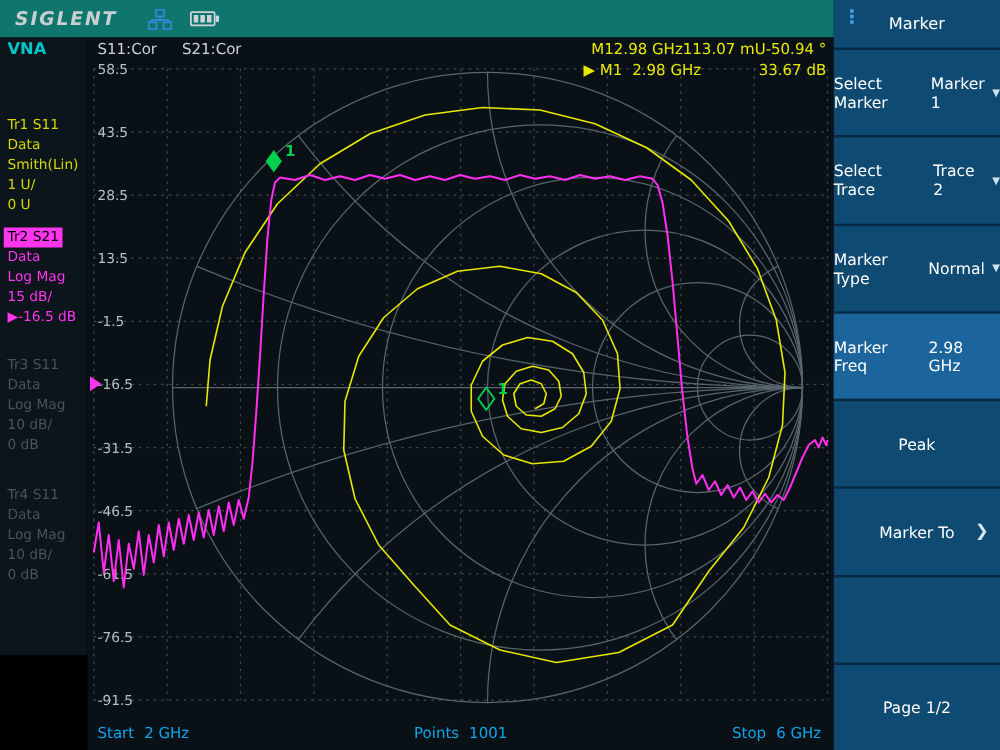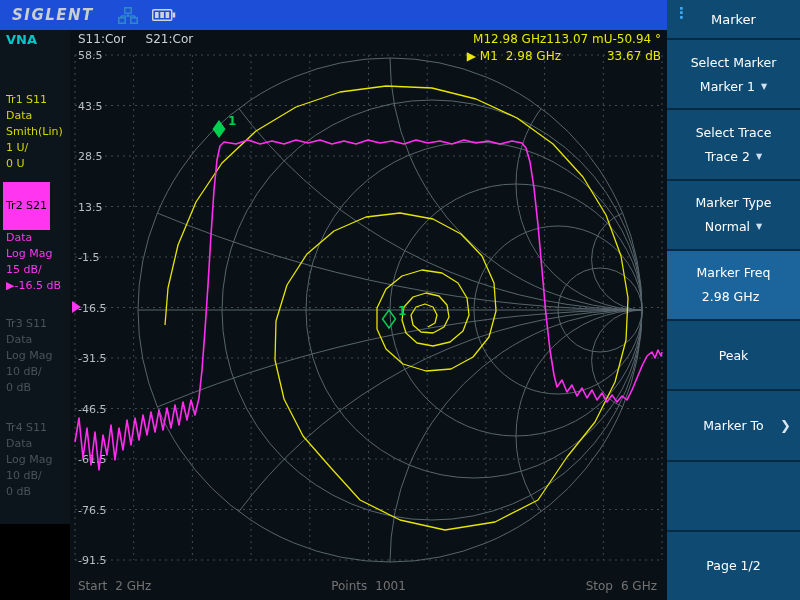--- a/index.html
+++ b/index.html
@@ -1,55 +1,55 @@
 <!DOCTYPE html>
 <html><head>
 <meta charset="utf-8">
 <style>
   html,body{margin:0;padding:0;background:#000;}
   #app{position:relative;width:800px;height:600px;background:#000;overflow:hidden;
        font-family:"DejaVu Sans",sans-serif;-webkit-user-select:none;user-select:none;}
 
   
-  .topbar{position:absolute;left:0;top:0;width:667px;height:30px;background:#1d4ed8;
+  .topbar{position:absolute;left:0;top:0;width:667px;height:30px;background:#0f766e;
           display:flex;align-items:center;padding-left:12px;box-sizing:border-box;}
   .logo{font-size:15px;font-weight:bold;font-style:italic;letter-spacing:1.5px;color:#c9ced2;}
   .lan-ic{margin-left:24px;display:flex;align-items:center;}
   .bat-ic{margin-left:14px;display:flex;align-items:center;}
 
   
   .sidebar{position:absolute;left:0;top:30px;width:70px;height:494px;background:#0c151b;
            padding:2px 0 0 6px;box-sizing:border-box;font-size:11px;line-height:16px;}
   .vna{font-size:13px;font-weight:bold;margin-bottom:44px;}
   .tblk{margin-bottom:0;}
   .tblk .thead{white-space:nowrap;}
-  .thead.active{display:inline-block;padding:16px 3px;margin-left:-3px;}
+  .thead.active{display:inline-block;padding:0 3px;margin-left:-3px;}
   .tline{white-space:nowrap;}
 
   
   .graph{position:absolute;left:70px;top:30px;width:597px;height:570px;background:#0a1116;text-align:center;}
   .hdr1{position:absolute;left:8px;right:6px;top:2px;display:flex;justify-content:space-between;
         font-size:12px;z-index:3;}
   .hleft{color:#ccd3d7;display:flex;gap:20px;}
   .hright{color:#e8e800;display:flex;}
   .hdr2{position:absolute;right:6px;top:19px;display:flex;color:#e8e800;font-size:12px;z-index:3;}
   .hdr2 .m2a{display:flex;gap:8px;}
   .hdr2 .m2b{margin-left:46px;}
   #plot-svg{position:absolute;left:0;top:0;z-index:1;}
   .gfooter{position:absolute;left:8px;right:10px;bottom:7px;display:flex;
-           justify-content:space-between;color:#737373;font-size:12px;z-index:3;}
+           justify-content:space-between;color:#0ea5e9;font-size:12px;z-index:3;}
   .gfooter .fv{margin-left:8px;}
 
   
   .menu{position:absolute;left:667px;top:0;width:133px;height:600px;background:#0f4a73;
         display:flex;flex-direction:column;box-sizing:border-box;}
   .mhead{height:38px;flex:0 0 38px;display:flex;align-items:center;justify-content:center;
          position:relative;color:#fff;font-size:13px;}
   .mdots{position:absolute;left:7px;top:8px;color:#41a7ef;font-size:15px;font-weight:bold;line-height:10px;}
-  .mitem{flex:1 1 0;border-top:2px solid #062a44;display:flex;flex-direction:column;
+  .mitem{flex:1 1 0;border-top:2px solid #062a44;display:flex;
          align-items:center;justify-content:center;gap:9px;position:relative;color:#fff;
          font-size:12.5px;cursor:pointer;}
   .mitem.hl{background:#1b649c;}
   .mvalue{display:flex;align-items:center;}
   .caret{font-size:8px;margin-left:6px;color:#cfe0ee;}
   .marrow{position:absolute;right:9px;top:50%;transform:translateY(-50%);
           font-size:13px;color:#d8e6f2;}
 </style>
 </head>
 <body>

